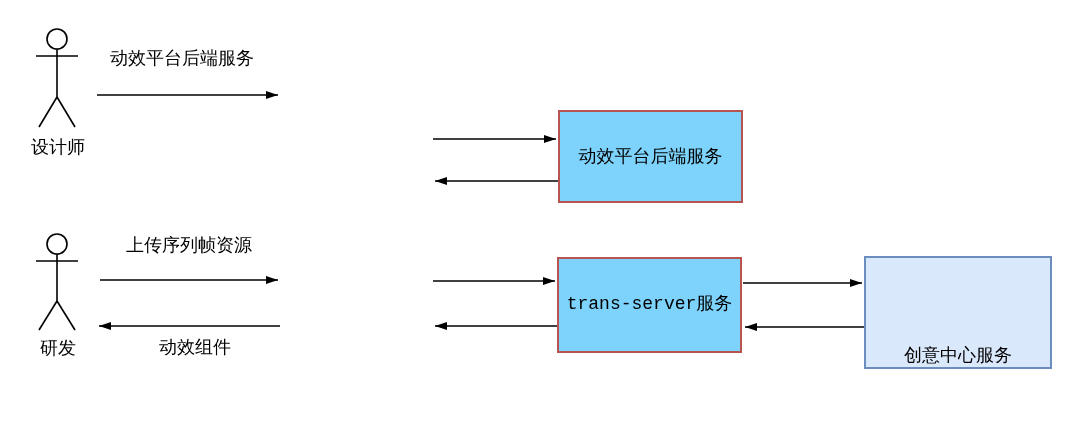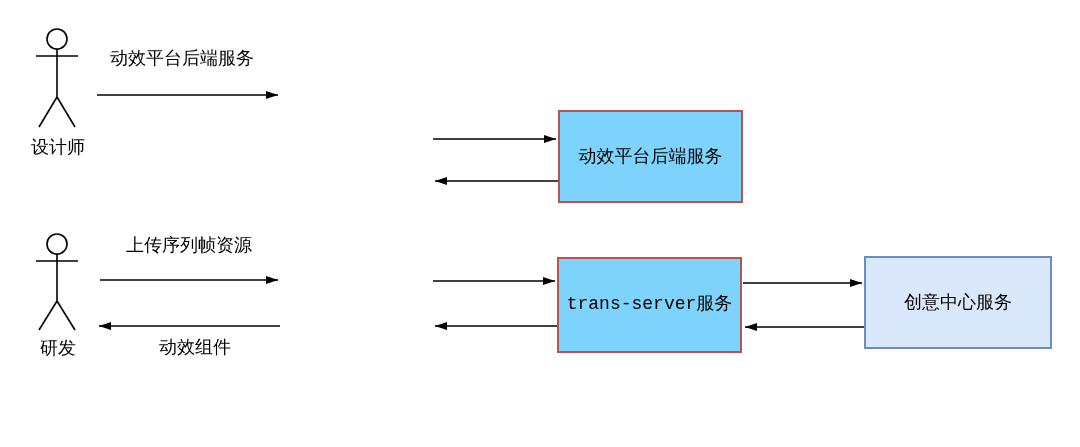--- a/index.html
+++ b/index.html
@@ -109,17 +109,17 @@
 
 
   <div class="node node-red" style="left:558px; top:110px; width:185px; height:93px;">
     <span>动效平台后端服务</span>
   </div>
 
   <div class="node node-red" style="left:557px; top:257px; width:185px; height:96px;font-family:Liberation Mono, monospace;">
     <span>trans-server服务</span>
   </div>
 
-  <div class="node node-blue" style="left:864px; top:256px; width:188px; height:93px;">
+  <div class="node node-blue" style="left:864px; top:256px; width:188px; height:113px;align-items:flex-end;">
     <span>创意中心服务</span>
   </div>
 
 </div>
 
 </body></html>

